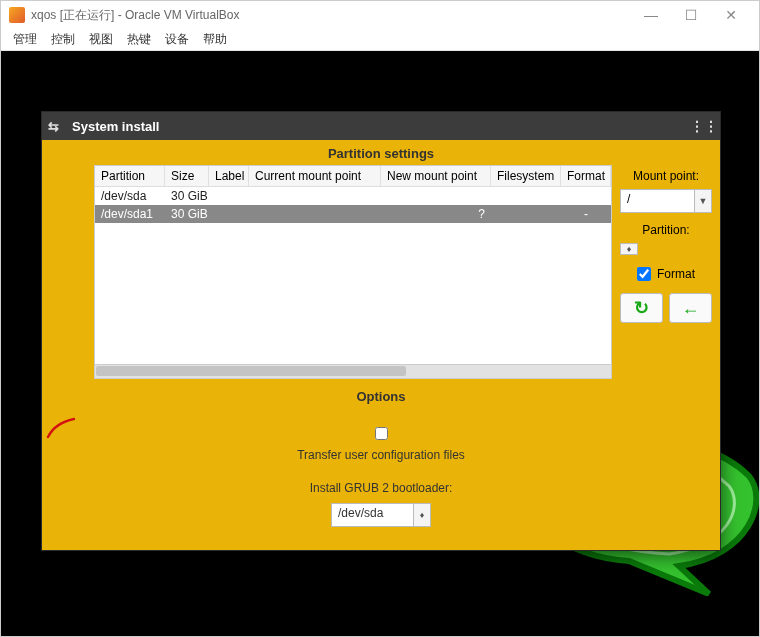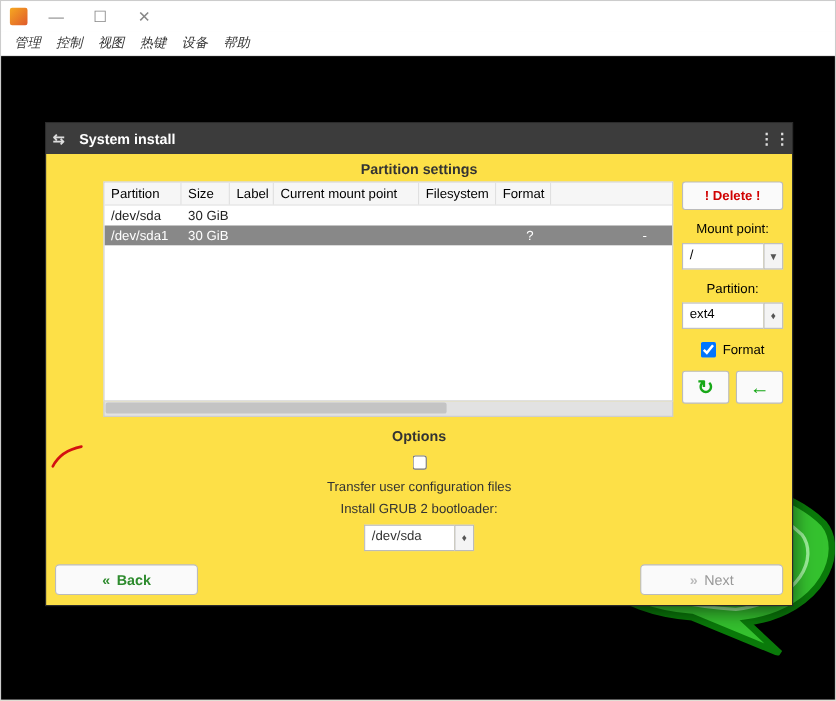--- a/index.html
+++ b/index.html
@@ -2,31 +2,31 @@
 <html><head>
 <meta charset="utf-8">
 <style>
   * { box-sizing: border-box; margin: 0; padding: 0; }
   body { font-family: "Segoe UI", Arial, sans-serif; font-size: 12px; background: #fff; width: 760px; height: 637px; overflow: hidden; position: relative; }
   .vb-window { width: 760px; height: 637px; border: 1px solid #ccc; background: #f0f0f0; display: flex; flex-direction: column; }
   .vb-titlebar { height: 28px; display: flex; align-items: center; padding: 0 8px; background: #fff; color: #666; }
   .vb-titlebar .vb-icon { width: 16px; height: 16px; background: linear-gradient(135deg,#f6a821,#e05a2b); margin-right: 6px; border-radius: 2px; }
   .vb-titlebar .vb-title { flex: 1; font-size: 12px; }
   .vb-winbtn { width: 40px; height: 28px; display: flex; align-items: center; justify-content: center; color: #888; font-size: 14px; }
-  .vb-menubar { height: 22px; display: flex; align-items: center; gap: 14px; padding: 0 12px; background: #fff; font-size: 12px; color: #333; border-bottom: 1px solid #e5e5e5; font-style: italic; }
+  .vb-menubar { height: 22px; display: flex; align-items: center; gap: 14px; padding: 0 12px; background: #fff; font-size: 12px; color: #333; border-bottom: 1px solid #e5e5e5; }
   .vb-menubar span { cursor: default; }
   .vm-screen { flex: 1; background: #000; position: relative; overflow: hidden; }
   .vm-bg-art { position: absolute; right: -20px; bottom: 40px; width: 260px; height: 180px; }
   .vm-bg-art svg { width: 100%; height: 100%; }
   .installer { position: absolute; left: 40px; top: 60px; width: 680px; height: 440px; background: #404040; border: 1px solid #2a2a2a; display: flex; flex-direction: column; box-shadow: 0 4px 18px rgba(0,0,0,0.6); }
   .inst-titlebar { height: 28px; background: #3c3c3c; color: #fff; display: flex; align-items: center; padding: 0 6px; font-weight: bold; font-size: 13px; }
   .inst-titlebar .pin { width: 24px; text-align: left; color: #ddd; }
   .inst-titlebar .ititle { flex: 1; text-align: left; }
   .inst-titlebar .more { width: 24px; text-align: right; color: #ddd; font-size: 14px; }
-  .inst-body { flex: 1; background: #fde047; display: flex; flex-direction: column; padding: 0 8px 8px 8px; overflow: hidden; }
+  .inst-body { flex: 1; background: #eab308; display: flex; flex-direction: column; padding: 0 8px 8px 8px; overflow: hidden; }
   .section-header { text-align: center; font-weight: bold; font-size: 13px; color: #333; padding: 6px 0 4px 0; }
   .part-area { display: flex; gap: 8px; }
   .part-table-wrap { flex: 1; display: flex; flex-direction: column; padding-left: 44px; }
   .part-table { background: #fff; border: 1px solid #ccc; height: 200px; overflow: hidden; }
   .ptr-head { display: flex; background: #f6f6f6; border-bottom: 1px solid #ddd; font-size: 12px; }
   .ptr-head div { padding: 3px 6px; border-right: 1px solid #e0e0e0; white-space: nowrap; }
   .ptr-row { display: flex; font-size: 12px; }
   .ptr-row div { padding: 2px 6px; white-space: nowrap; }
   .ptr-row.device { background: #fff; color: #222; font-weight: normal; }
   .ptr-row.sel { background: #888; color: #fff; }
@@ -67,20 +67,21 @@
   .sicon.green { background:#3bb33b; border-radius:2px;}
   .sicon.gray { background:#a0a0a0; border-radius:2px;}
   .statustext { margin-left: 4px; border-left: 1px dashed #aaa; padding-left: 6px;}
 </style>
 </head>
 <body>
 
 <div class="vb-window">
   <div class="vb-titlebar">
     <span class="vb-icon"></span>
+    <span class="vb-title">xqos [正在运行] - Oracle VM VirtualBox</span>
     <div class="vb-winbtn">—</div>
     <div class="vb-winbtn">☐</div>
     <div class="vb-winbtn close">✕</div>
   </div>
   <div class="vb-menubar">
     <span>管理</span>
     <span>控制</span>
     <span>视图</span>
     <span>热键</span>
     <span>设备</span>
@@ -105,20 +106,21 @@
         <div class="section-header">Partition settings</div>
 
         <div class="part-area">
           <div class="part-table-wrap">
             <div class="part-table">
               <div class="ptr-head">
                 <div class="col-part">Partition</div>
                 <div class="col-size">Size</div>
                 <div class="col-label">Label</div>
                 <div class="col-curm">Current mount point</div>
+                <div class="col-newm">New mount point</div>
                 <div class="col-fs">Filesystem</div>
                 <div class="col-fmt">Format</div>
               </div>
               <div class="ptr-row device">
                 <div class="col-part">/dev/sda</div>
                 <div class="col-size">30 GiB</div>
                 <div class="col-label"></div>
                 <div class="col-curm"></div>
                 <div class="col-newm"></div>
                 <div class="col-fs"></div>
@@ -133,47 +135,45 @@
                 <div class="col-fs"></div>
                 <div class="col-fmt">-</div>
               </div>
             </div>
             <div class="hscroll">
                 <div class="thumb"></div>
               </div>
           </div>
 
           <div class="side">
-            <button class="btn delete">! Delete !</button>
             <div class="side-label">Mount point:</div>
             <div class="combo">
               <div class="val">/</div>
               <div class="caret">▼</div>
             </div>
             <div class="side-label">Partition:</div>
             <div class="combo">
-              <div class="val">ext4</div>
               <div class="caret">♦</div>
             </div>
             <div class="chk-row">
               <input type="checkbox" checked="" style="">
               <span>Format</span>
             </div>
             <div class="iconbtns">
               <div class="iconbtn">
                   <span>↻</span>
                 </div>
               <div class="iconbtn">
                   <span>←</span>
                 </div>
             </div>
           </div>
         </div>
 
-        <div class="options" style="position:relative;">
+        <div class="options" style="position:relative;gap:13px;">
           <div class="section-header">Options</div>
           <div class="opt-row" style="position:relative;">
             <div class="mark" style="left:-6px; top:-10px;">
               <svg viewBox="0 0 34 24">
                   <path d="M30 2 C 20 4, 10 8, 4 20" stroke="#d31111" stroke-width="2.4" fill="none" stroke-linecap="round"></path>
                 </svg>
             </div>
             <input type="checkbox" style="">
             <span>Transfer user configuration files</span>
           </div>

